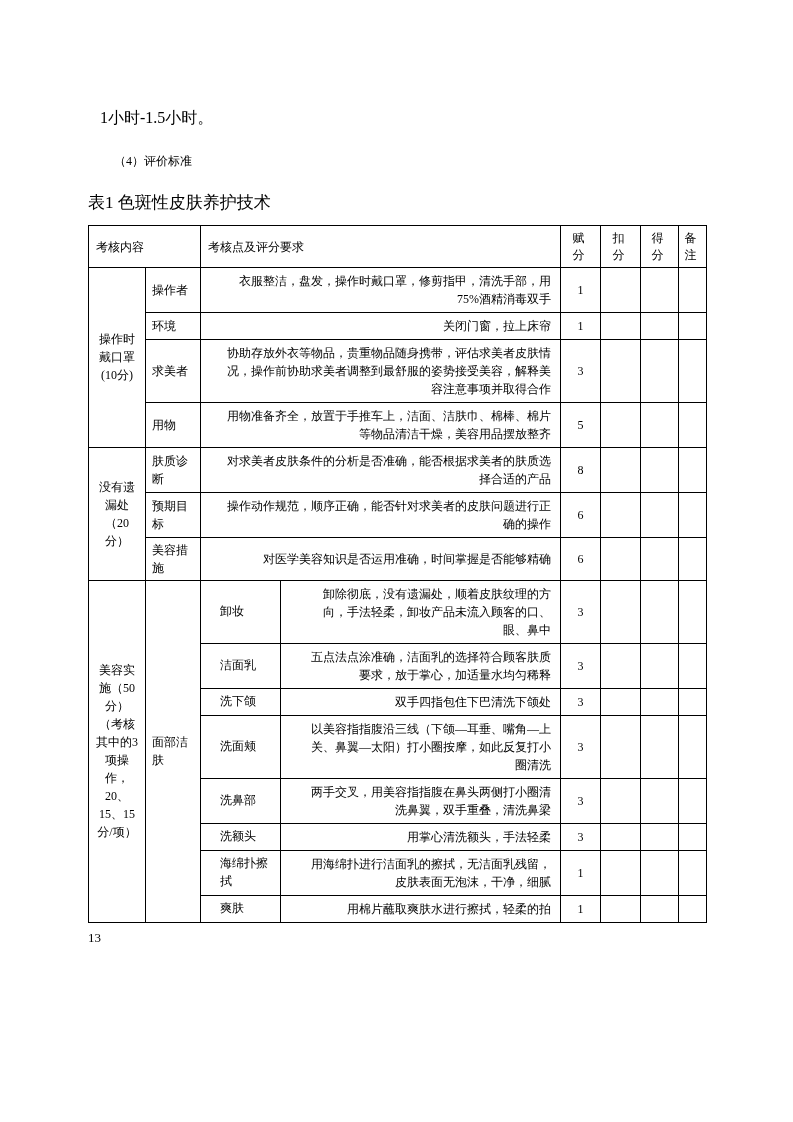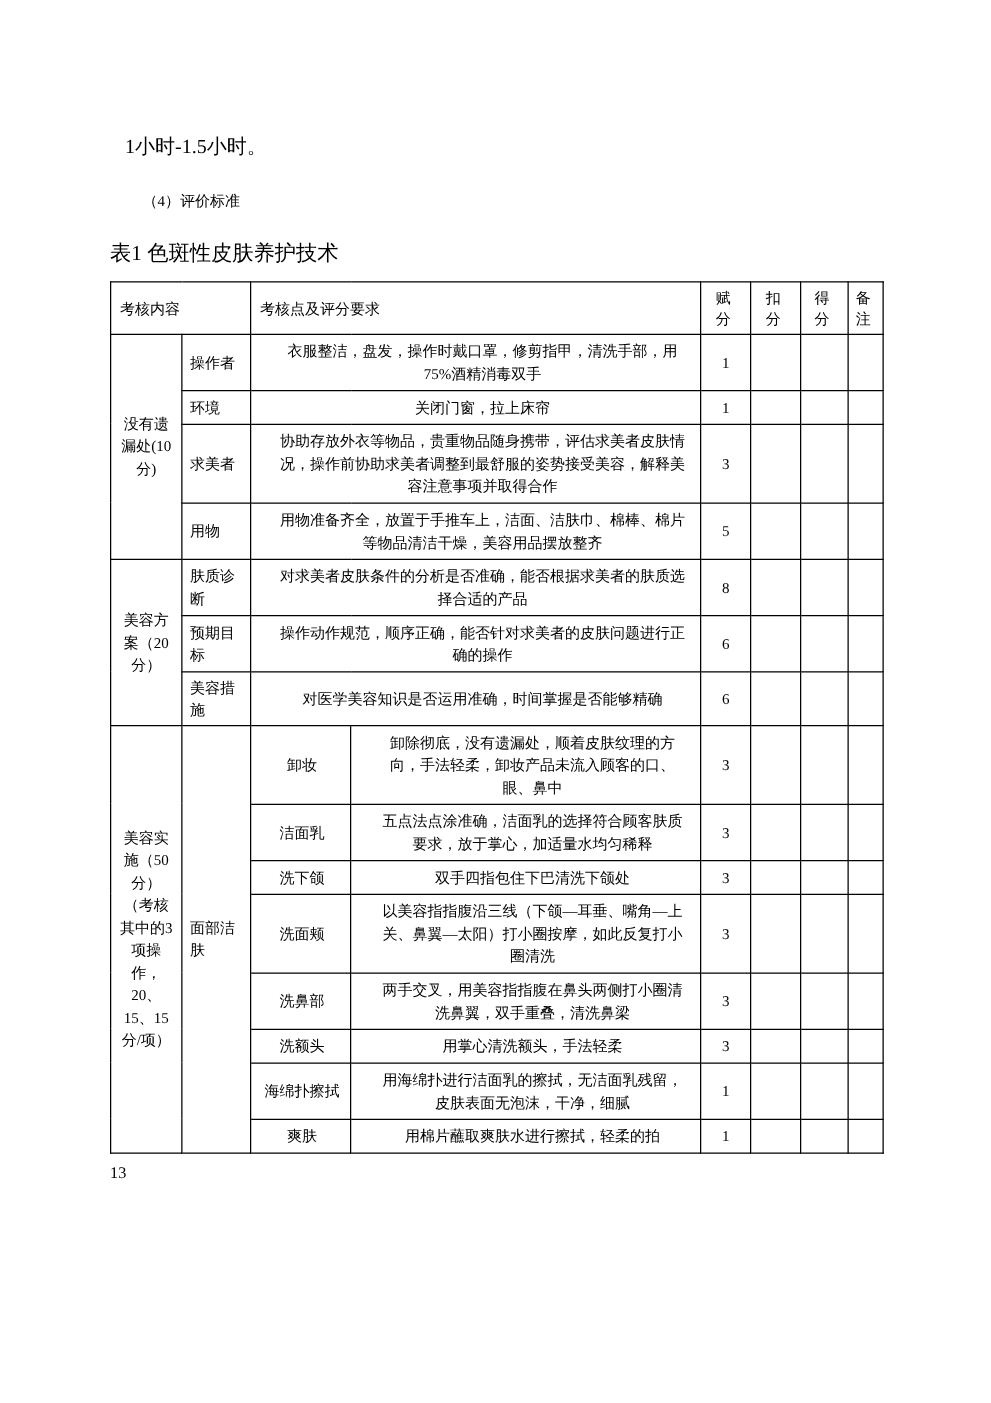--- a/index.html
+++ b/index.html
@@ -52,22 +52,22 @@
   th.h-num  { text-align: center; padding: 4px 0; }
   .vh {
     display: inline-block;
     width: 16px;
     line-height: 1.35;
     text-align: left;
     vertical-align: middle;
   }
   td.cat  { text-align: center; padding: 3px 7px; }
   td.sub  { text-align: left;   padding: 3px 6px; }
-  td.item { text-align: center;   padding: 3px 5px 3px 7px; }
-  td.desc { text-align: center;   padding: 4px 9px 4px 20px; }
+  td.item { text-align: left;   padding: 3px 5px 3px 19px; font-family: Liberation Mono, monospace; }
+  td.desc { text-align: right;   padding: 4px 9px 4px 20px; }
   td.num  { text-align: center; padding: 3px 1px; }
   .page-number {
     margin-top: 7px;
     text-align: left;
     font-size: 13px;
   }
 </style>
 </head>
 <body>
 
@@ -94,21 +94,21 @@
         <th colspan="2" class="h-left">考核点及评分要求</th>
         <th class="h-num"><span class="vh">赋分</span></th>
         <th class="h-num"><span class="vh">扣分</span></th>
         <th class="h-num"><span class="vh">得分</span></th>
         <th class="h-num"><span class="vh">备注</span></th>
       </tr>
     </thead>
     <tbody>
 
       <tr>
-        <td class="cat" rowspan="4">没有遗漏处(10分)</td>
+        <td class="cat" rowspan="4">操作时戴口罩(10分)</td>
         <td class="sub">操作者</td>
         <td class="desc" colspan="2">衣服整洁，盘发，操作时戴口罩，修剪指甲，清洗手部，用75%酒精消毒双手</td>
         <td class="num">1</td>
         <td class="num"></td>
         <td class="num"></td>
         <td class="num"></td>
       </tr>
       <tr>
         <td class="sub">环境</td>
         <td class="desc" colspan="2">关闭门窗，拉上床帘</td>
@@ -128,21 +128,21 @@
       <tr>
         <td class="sub">用物</td>
         <td class="desc" colspan="2">用物准备齐全，放置于手推车上，洁面、洁肤巾、棉棒、棉片等物品清洁干燥，美容用品摆放整齐</td>
         <td class="num">5</td>
         <td class="num"></td>
         <td class="num"></td>
         <td class="num"></td>
       </tr>
 
       <tr>
-        <td class="cat" rowspan="3">美容方案（20分）</td>
+        <td class="cat" rowspan="3">没有遗漏处（20分）</td>
         <td class="sub">肤质诊断</td>
         <td class="desc" colspan="2">对求美者皮肤条件的分析是否准确，能否根据求美者的肤质选择合适的产品</td>
         <td class="num">8</td>
         <td class="num"></td>
         <td class="num"></td>
         <td class="num"></td>
       </tr>
       <tr>
         <td class="sub">预期目标</td>
         <td class="desc" colspan="2">操作动作规范，顺序正确，能否针对求美者的皮肤问题进行正确的操作</td>

